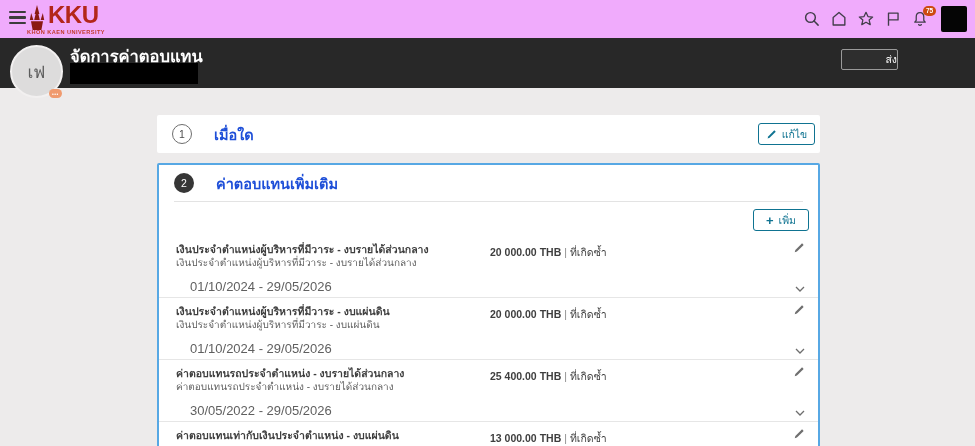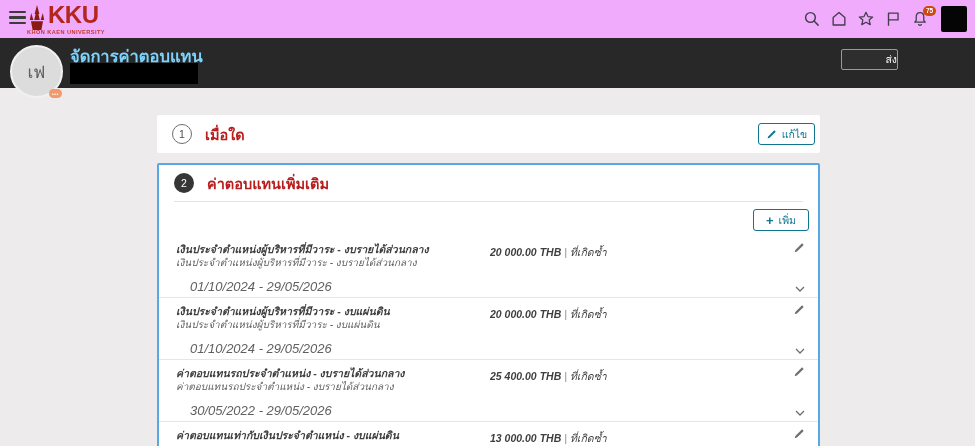--- a/index.html
+++ b/index.html
@@ -15,51 +15,51 @@
   .logo-kku { position:absolute; left:21px; top:-2px; font-size:24px; font-weight:800; color:#b3261a; letter-spacing:-0.5px; }
   .logo-sub { position:absolute; left:0px; top:26px; font-size:5.6px; font-weight:700; color:#c23a2b; letter-spacing:0.45px; white-space:nowrap; }
   .logo-spire { position:absolute; left:0; top:2px; }
   .topbar-icons { position:absolute; right:8px; top:0; height:38px; display:flex; align-items:center; gap:8px; }
   .tb-icon { width:19px; height:19px; display:flex; align-items:center; justify-content:center; cursor:pointer; position:relative; }
   .bell-badge { position:absolute; top:-4px; right:-7px; min-width:13px; height:10px; padding:0 2px; background:#cc4a10; border-radius:6px; color:#fff; font-size:6.5px; font-weight:700; display:flex; align-items:center; justify-content:center; }
   .avatar-square { width:26px; height:26px; background:#050505; border-radius:2px; margin-left:4px; cursor:pointer; }
 
   
   .appheader { position:absolute; left:0; top:38px; width:975px; height:50px; background:#282828; }
-  .page-title { position:absolute; left:70px; top:5px; color:#7dd3fc; font-size:16.5px; font-weight:700; }
+  .page-title { position:absolute; left:70px; top:5px; color:#ffffff; font-size:16.5px; font-weight:700; }
   .redacted { position:absolute; left:70px; top:25px; width:128px; height:21px; background:#000; }
   .hdr-btn { position:absolute; top:11px; height:21px; background:#2e2e2e; border:1px solid #9a9a9a; border-radius:2px; color:#fff; font-size:10.5px; text-align:right; line-height:19px; cursor:pointer; }
   .hdr-btn.send { left:841px; width:57px; }
   .hdr-btn.cancel { left:905px; width:57px;margin-top:40px; }
 
   
   .avatar { position:absolute; left:10px; top:45px; width:53px; height:53px; border-radius:50%; background:#dddcdc; border:2px solid #f2f0f0; z-index:5; display:flex; align-items:center; justify-content:center; color:#5c5c5c; font-size:17px; cursor:pointer; }
   .avatar-badge { position:absolute; right:-1px; bottom:-2px; width:13px; height:9px; background:#f09a6e; border-radius:5px; display:flex; align-items:center; justify-content:center; color:#fff; font-size:5px; letter-spacing:0.5px; }
 
   
   .content { position:absolute; left:0; top:88px; width:975px; height:358px; background:#edebeb; }
 
   .card1 { position:absolute; left:157px; top:27px; width:663px; height:38px; background:#fff; border-radius:2px; }
   .step-row { position:relative; height:100%; display:flex; align-items:center; padding:0 10px 0 15px; }
   .step-circle { width:20px; height:20px; border-radius:50%; display:flex; align-items:center; justify-content:center; font-size:10.5px; flex:0 0 auto; }
   .step-circle.outline { border:1.4px solid #6e6e6e; color:#4c4c4c; background:#fff; }
   .step-circle.filled { background:#363636; color:#fff; }
-  .step-title { margin-left:13px; font-size:14.5px; font-weight:700; color:#b91c1c; }
+  .step-title { margin-left:22px; font-size:14.5px; font-weight:700; color:#1d4ed8; }
   .ghost-btn { display:flex; align-items:center; justify-content:center; gap:5px; border:1px solid #0f7391; color:#0f7391; background:#fff; border-radius:3px; font-size:10.5px; cursor:pointer; }
   .edit-btn { position:absolute; right:5px; top:8px; width:57px; height:22px; }
 
   .card2 { position:absolute; left:157px; top:75px; width:663px; height:320px; background:#fff; border:2px solid #57a8e4; border-radius:2px; }
   .card2-head { height:36px; display:flex; align-items:center; padding:0 15px; }
   .card2-divider { height:1px; background:#e3e3e3; margin:0 15px; }
   .add-row { height:34px; position:relative; }
   .add-btn { position:absolute; right:9px; top:7px; width:56px; height:22px; }
   .plus-glyph { font-size:13px; font-weight:700; line-height:1; }
 
   .items { }
-  .item { position:relative; height:62px; border-bottom:1px solid #e6e6e6;font-style:italic; }
+  .item { position:relative; height:62px; border-bottom:1px solid #e6e6e6; }
   .item:last-child { border-bottom:none; }
   .item-texts { position:absolute; left:17px; top:7px; width:300px; }
   .item-title { font-size:10.5px; font-weight:700; color:#3e3e3e; line-height:12.5px; }
   .item-sub { font-size:10px; color:#5f5f5f; line-height:12px; margin-top:1px; }
   .item-dates { font-size:13px; color:#5f5f5f; line-height:12px; margin-top:12px;padding-left:14px; }
   .item-amount { position:absolute; left:331px; top:8px; font-size:10.5px; color:#3e3e3e; white-space:nowrap; }
   .item-amount .amt { font-weight:700; }
   .item-amount .sep { color:#8a8a8a; margin:0 3px; }
   .pencil-btn { position:absolute; right:11px; top:4px; width:16px; height:16px; cursor:pointer; display:flex; align-items:center; justify-content:center; }
   .chev-btn { position:absolute; right:11px; bottom:3px; width:14px; height:10px; cursor:pointer; display:flex; align-items:center; justify-content:center; }

